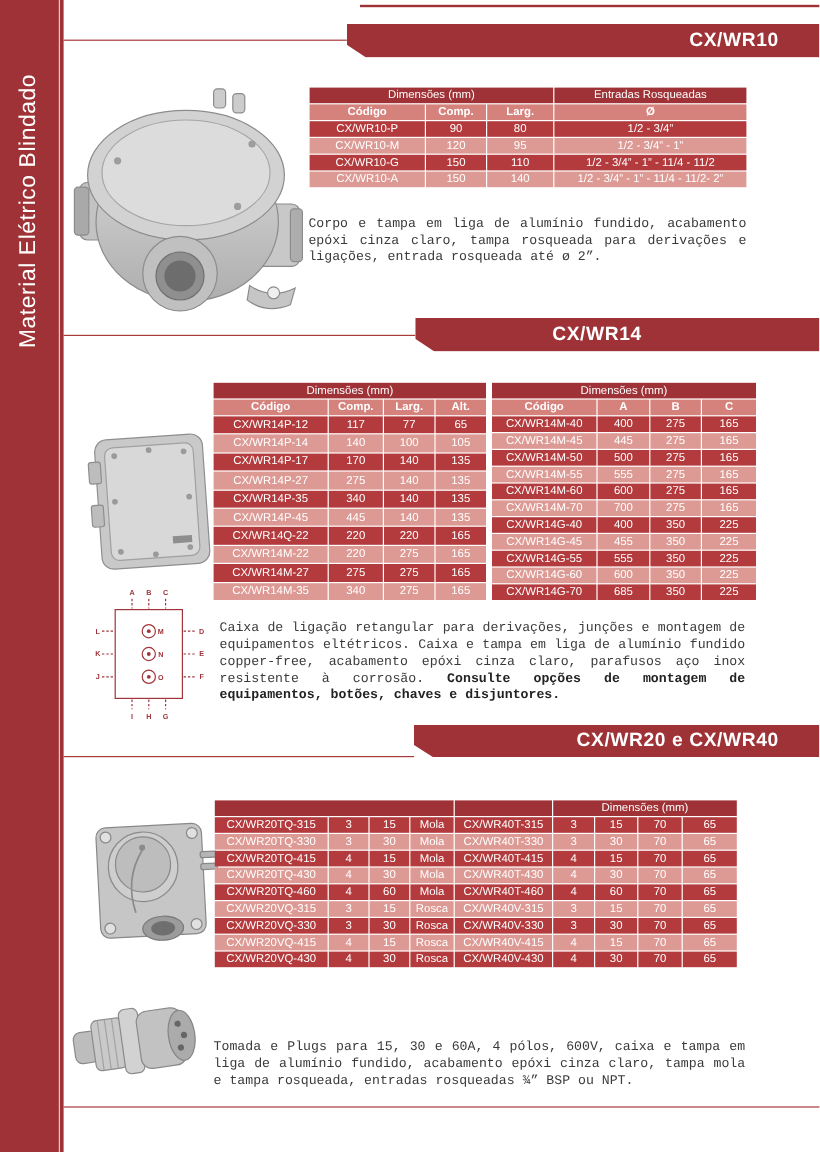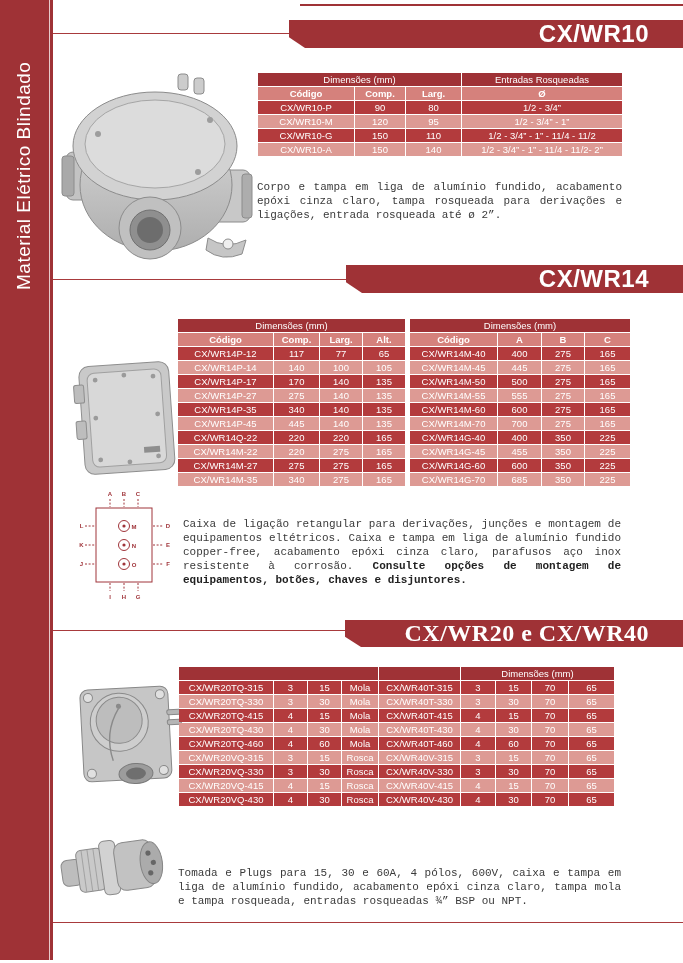--- a/index.html
+++ b/index.html
@@ -13,21 +13,21 @@
   
   .sidebar{left:0;top:0;width:53px;height:960px;background:var(--accent);}
   .sidebar::after{content:"";position:absolute;top:0;right:3px;width:1px;height:100%;background:rgba(255,255,255,.75);}
   .sidebar-label{
     position:absolute;left:7px;top:38px;height:252px;width:34px;
     writing-mode:vertical-rl;transform:rotate(180deg);
     color:#fff;font-size:19px;letter-spacing:.5px;white-space:nowrap;
     display:flex;align-items:center;justify-content:flex-start;
   }
   
-  .banner{background:var(--accent);color:#fff;font-weight:bold;font-size:24px;
+  .banner{background:var(--accent);color:#fff;font-weight:bold;font-size:16px;
     letter-spacing:.5px;display:flex;align-items:center;justify-content:flex-end;
     clip-path:polygon(0 0,100% 0,100% 100%,16px 100%,0 62%);}
   .banner .pad{padding-right:34px;}
   .hline{background:var(--line);height:1px;}
   .topline{background:var(--accent);height:2px;}
   
   table.cat{border-collapse:separate;border-spacing:1.5px;table-layout:fixed;}
   table.cat th,table.cat td{
     height:13px;line-height:13px;padding:0 2px;text-align:center;color:#fff;
     font-size:9.5px;font-family:"Liberation Sans",sans-serif;overflow:hidden;white-space:nowrap;font-weight:normal;
@@ -125,21 +125,21 @@
         <td>150</td>
         <td>140</td>
         <td>1/2 - 3/4” - 1” - 11/4 - 11/2- 2”</td>
       </tr>
     </tbody>
 </table>
 
 <div class="abs desc" style="left:257px;top:180px;width:365px;">Corpo e tampa em liga de alumínio fundido, acabamento epóxi cinza claro, tampa rosqueada para derivações e ligações, entrada rosqueada até ø 2”.</div>
 
 <div class="abs hline" style="left:53px;top:279px;width:293px;"></div>
-<div class="abs banner" style="left:346px;top:265px;width:337px;height:28px;">
+<div class="abs banner" style="left:346px;top:265px;width:337px;height:28px;justify-content:center;">
   <span class="pad">CX/WR14</span>
 </div>
 
 <svg class="abs" style="left:68px;top:356px;" width="118" height="128" viewBox="0 0 118 128">
   <g transform="rotate(-4 59 64)">
     <rect x="14" y="8" width="90" height="108" rx="10" fill="#c9c9c9" stroke="#8e8e8e"></rect>
     <rect x="22" y="15" width="74" height="94" rx="7" fill="#d8d8d8" stroke="#a0a0a0"></rect>
     <rect x="8" y="26" width="10" height="18" rx="2" fill="#bdbdbd" stroke="#8e8e8e"></rect>
     <rect x="8" y="62" width="10" height="18" rx="2" fill="#bdbdbd" stroke="#8e8e8e"></rect>
     <circle cx="30" cy="22" r="2.4" fill="#9a9a9a"></circle>
@@ -293,20 +293,26 @@
         </tr>
         <tr>
           <td>CX/WR14G-40</td>
           <td>400</td>
           <td>350</td>
           <td>225</td>
         </tr>
         <tr>
           <td>CX/WR14G-45</td>
           <td>455</td>
+          <td>350</td>
+          <td>225</td>
+        </tr>
+        <tr>
+          <td>CX/WR14G-55</td>
+          <td>555</td>
           <td>350</td>
           <td>225</td>
         </tr>
         <tr>
           <td>CX/WR14G-60</td>
           <td>600</td>
           <td>350</td>
           <td>225</td>
         </tr>
         <tr>
@@ -362,21 +368,21 @@
     <text x="56" y="61.5">N</text>
     <text x="56" y="80.5">O</text>
   </g>
 </svg>
 
 <div class="abs desc" style="left:183px;top:517px;width:438px;">
   <span>Caixa de ligação retangular para derivações, junções e montagem de equipamentos eltétricos. Caixa e tampa em liga de alumínio fundido copper-free, acabamento epóxi cinza claro, parafusos aço inox resistente à corrosão. </span><b>Consulte opções de montagem de equipamentos, botões, chaves e disjuntores.</b>
 </div>
 
 <div class="abs hline" style="left:53px;top:630px;width:292px;"></div>
-<div class="abs banner" style="left:345px;top:620px;width:338px;height:27px;font-family:Liberation Serif, serif;">
+<div class="abs banner" style="left:345px;top:604px;width:338px;height:27px;">
   <span class="pad">CX/WR20 e CX/WR40</span>
 </div>
 
 <svg class="abs" style="left:70px;top:676px;" width="112" height="120" viewBox="0 0 112 120">
   <g transform="rotate(-3 56 60)">
     <rect x="12" y="12" width="88" height="92" rx="8" fill="#c6c6c6" stroke="#888888"></rect>
     <circle cx="20" cy="20" r="4.5" fill="#e0e0e0" stroke="#888888"></circle>
     <circle cx="92" cy="20" r="4.5" fill="#e0e0e0" stroke="#888888"></circle>
     <circle cx="20" cy="96" r="4.5" fill="#e0e0e0" stroke="#888888"></circle>
     <circle cx="92" cy="96" r="4.5" fill="#e0e0e0" stroke="#888888"></circle>

